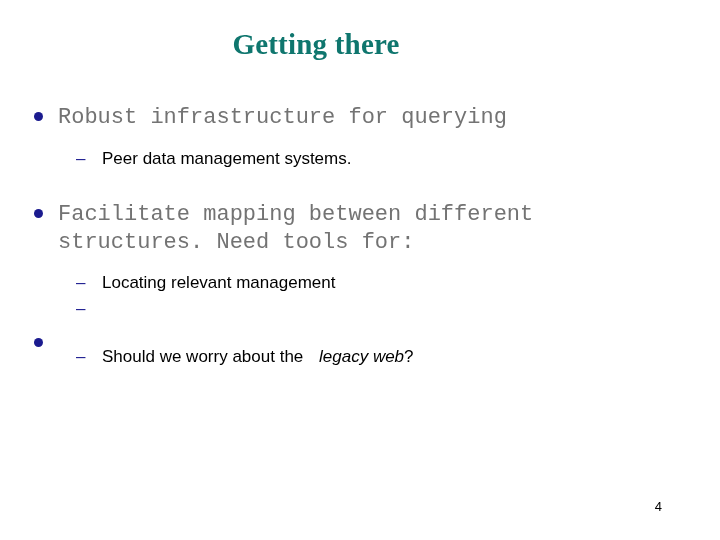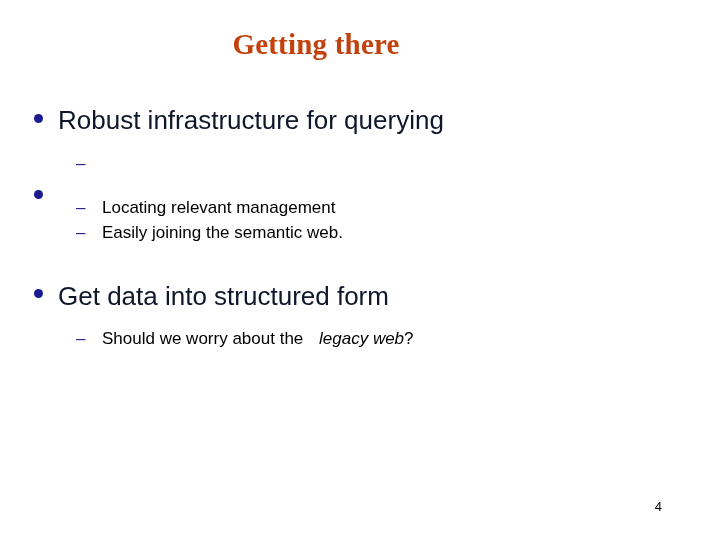--- a/index.html
+++ b/index.html
@@ -21,36 +21,37 @@
   }
   .slide-title {
     position: absolute;
     top: 28px;
     left: 0;
     width: 632px;
     text-align: center;
     font-family: "Liberation Serif", serif;
     font-weight: bold;
     font-size: 29px;
-    color: #c2410c;
+    color: #0f766e;
     letter-spacing: 0.2px;
   }
   .body {
     position: absolute;
     top: 104px;
     left: 30px;
     width: 660px;
   }
   .bullet-l1 {
     position: relative;
     padding-left: 28px;
     margin-bottom: 4px;
-    font-size: 26px;
-    color: #0f172a;
+    font-size: 22px;
+    color: #737373;
     line-height: 1.25;
+    font-family: Liberation Mono, monospace;
   }
   .bullet-l1 .marker {
     position: absolute;
     left: 4px;
     top: 0.38em;
     width: 9px;
     height: 9px;
     background: #1b1b8f;
     border-radius: 50%;
   }
@@ -92,45 +93,45 @@
 
     <div class="bullet-l1">
       <span class="marker"></span>
       <span>Robust infrastructure for querying</span>
     </div>
 
     <div class="gap-sm"></div>
 
     <div class="bullet-l2">
       <span class="dash">–</span>
+      <span>Peer data management systems.</span>
     </div>
 
     <div class="gap-md"></div>
 
     <div class="bullet-l1">
       <span class="marker"></span>
+      <span>Facilitate mapping between different structures. Need tools for:</span>
     </div>
 
     <div class="gap-sm"></div>
 
     <div class="bullet-l2">
       <span class="dash">–</span>
       <span>Locating relevant management</span>
     </div>
 
     <div class="bullet-l2">
       <span class="dash">–</span>
-      <span>Easily joining the semantic web.</span>
     </div>
 
     <div class="gap-lg"></div>
 
     <div class="bullet-l1">
       <span class="marker"></span>
-      <span>Get data into structured form</span>
     </div>
 
     <div class="gap-sm"></div>
 
     <div class="bullet-l2">
       <span class="dash">–</span>
       <span>Should we worry about the </span><span class="italic">legacy web</span><span>?</span>
     </div>
 
   </div>

